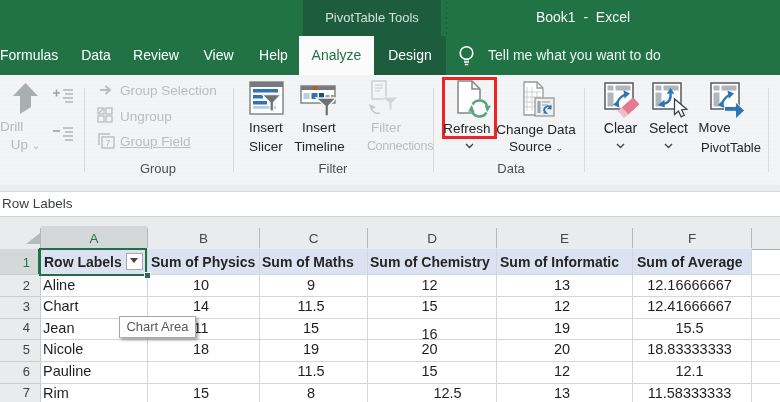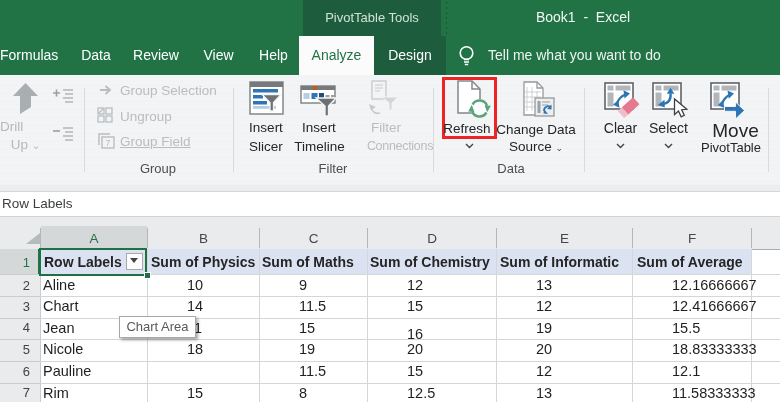--- a/index.html
+++ b/index.html
@@ -28,21 +28,21 @@
   
   #band{left:0;top:217px;width:780px;height:32px;background:#e9ebec;border-bottom:1px solid #a9adb1;}
   .colsep{top:228px;width:1px;height:20px;background:#b3b7bb;}
   .collet{top:231px;font-size:13.5px;color:#41474d;text-align:center;}
   #ahdr{left:41px;top:226px;width:106px;height:22px;background:#d5d8d9;border-bottom:2px solid #217346;}
   #rowhdr{left:0;top:249px;width:40px;height:153px;background:#e9ebec;border-right:1px solid #c9ccce;}
   .rnum{left:0;width:30px;text-align:right;font-size:13px;color:#3f4347;}
   .hline{left:40px;width:740px;height:1px;background:#d6d6d6;}
   .vline{top:249px;width:1px;height:153px;background:#d6d6d6;}
   .cell{font-size:14.5px;color:#1f1f1f;white-space:nowrap;}
-  .num{text-align:left;margin-left:40px;}
+  .num{text-align:center;}
   .hdr{font-weight:bold;font-size:14px;color:#252525;}
   #row1{left:40px;top:249px;width:711px;height:26px;background:#dbe2f1;}
   #a1sel{left:39px;top:248px;width:104px;height:24px;border:2px solid #1e7145;background:transparent;}
   #fillh{left:144px;top:272px;width:5px;height:5px;background:#1e7145;border:1px solid #fff;}
   #dropbtn{left:126px;top:253px;width:15px;height:14.5px;background:#fdfdfd;border:1px solid #a9a9a9;}
   #droptri{left:130px;top:258px;width:0;height:0;border-left:4px solid transparent;border-right:4px solid transparent;border-top:5px solid #444;}
   #tooltip{left:119px;top:316px;width:75px;height:20px;background:#fff;border:1px solid #a7a7a7;box-shadow:2px 2px 3px rgba(0,0,0,0.35);color:#595959;font-size:13px;text-align:center;line-height:20px;}
   #redbox{left:442px;top:2px;width:49px;height:56px;border:3px solid #ee2424;}
 </style>
 </head>
@@ -215,21 +215,21 @@
   <svg class="abs" style="left:710px;top:7px;" width="38" height="36" viewBox="0 0 38 36">
     <rect x="1" y="1" width="28" height="26" fill="#fff" stroke="#5f6368" stroke-width="1.6"></rect>
     <rect x="3.5" y="3.5" width="6" height="5" fill="#b1b6ba"></rect>
     <rect x="11.5" y="3.5" width="15" height="5" fill="#b1b6ba"></rect>
     <rect x="3.5" y="10.5" width="6" height="14" fill="#b1b6ba"></rect>
     <path d="M12 21.5 Q14.5 15.5 19.5 13" stroke="#2e75b6" stroke-width="2.2" fill="none"></path>
     <path d="M17.5 8.5 L24 11.5 L18.8 16.7 Z" fill="#2e75b6"></path>
     <path d="M14.3 26 L7.8 23.2 L13 18 Z" fill="#2e75b6"></path>
     <path d="M14.5 24.5 L25.5 24.5 L25.5 20 L34.5 28.5 L25.5 37 L25.5 29.3 L14.5 29.3 Z" fill="#2e75b6" stroke="#f3f4f6" stroke-width="1"></path>
   </svg>
-  <div class="abs btxt" style="left:711px;top:45px;width:49px;font-size:19px;">Move</div>
+  <div class="abs btxt" style="left:690px;top:45px;width:49px;font-size:13px;">Move</div>
   <div class="abs btxt" style="left:697px;top:65px;width:68px;font-size:13px;">PivotTable</div>
 </div>
 
 <div class="abs" id="fstrip"></div>
 <div class="abs" id="fbar">
     <div class="abs" style="left:2px;top:4px;font-size:13.5px;color:#3c4043;">Row Labels</div>
   </div>
 
 <div class="abs" id="band"></div>
 <div class="abs" id="ahdr"></div>
@@ -310,21 +310,21 @@
 <div class="abs cell num" style="left:259px;top:320px;width:104px;">15</div>
 <div class="abs cell num" style="left:259px;top:341px;width:104px;">19</div>
 <div class="abs cell num" style="left:259px;top:363px;width:104px;">11.5</div>
 <div class="abs cell num" style="left:259px;top:385px;width:104px;">8</div>
 
 <div class="abs cell num" style="left:367px;top:277px;width:125px;">12</div>
 <div class="abs cell num" style="left:367px;top:298px;width:125px;">15</div>
 <div class="abs cell num" style="left:367px;top:326px;width:125px;">16</div>
 <div class="abs cell num" style="left:367px;top:341px;width:125px;">20</div>
 <div class="abs cell num" style="left:367px;top:363px;width:125px;">15</div>
-<div class="abs cell num" style="left:367px;top:385px;width:125px;">12.5</div>
+<div class="abs cell num" style="left:385px;top:385px;width:125px;">12.5</div>
 
 <div class="abs cell num" style="left:496px;top:277px;width:132px;">13</div>
 <div class="abs cell num" style="left:496px;top:298px;width:132px;">12</div>
 <div class="abs cell num" style="left:496px;top:320px;width:132px;">19</div>
 <div class="abs cell num" style="left:496px;top:341px;width:132px;">20</div>
 <div class="abs cell num" style="left:496px;top:363px;width:132px;">12</div>
 <div class="abs cell num" style="left:496px;top:385px;width:132px;">13</div>
 
 <div class="abs cell num" style="left:632px;top:277px;width:115px;">12.16666667</div>
 <div class="abs cell num" style="left:632px;top:298px;width:115px;">12.41666667</div>

